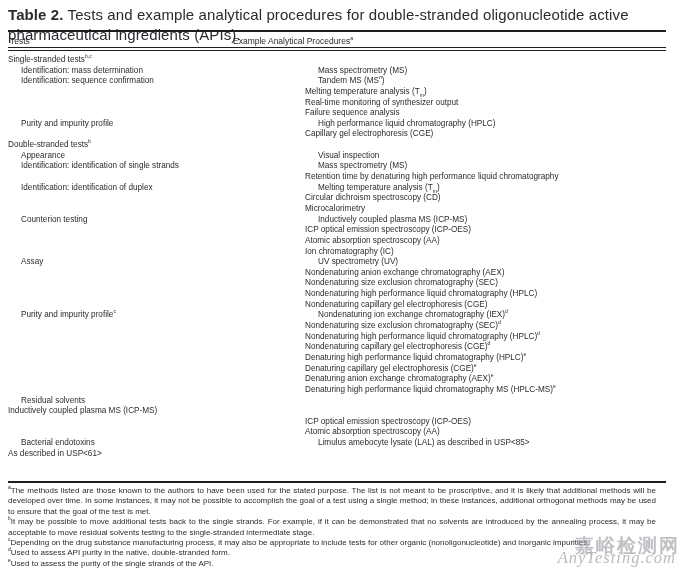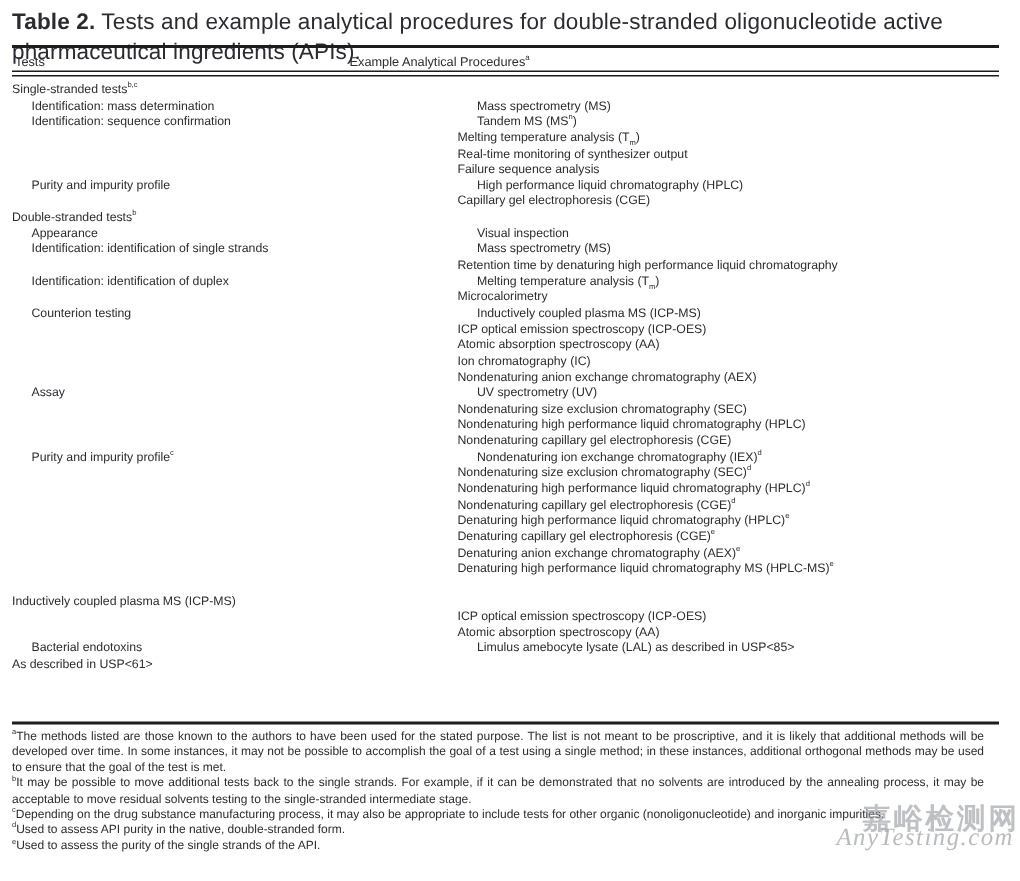--- a/index.html
+++ b/index.html
@@ -93,48 +93,52 @@
     <div class="row">
       <div class="ct"></div>
       <div class="cp">Retention time by denaturing high performance liquid chromatography</div>
     </div>
     <div class="row">
       <div class="ct i1">Identification: identification of duplex</div>
       <div class="cp">Melting temperature analysis (T<sub>m</sub>)</div>
     </div>
     <div class="row">
       <div class="ct"></div>
+      <div class="cp">Circular dichroism spectroscopy (CD)</div>
+    </div>
+    <div class="row">
+      <div class="ct"></div>
       <div class="cp">Microcalorimetry</div>
     </div>
     <div class="row">
       <div class="ct i1">Counterion testing</div>
       <div class="cp">Inductively coupled plasma MS (ICP-MS)</div>
     </div>
     <div class="row">
       <div class="ct"></div>
       <div class="cp">ICP optical emission spectroscopy (ICP-OES)</div>
     </div>
     <div class="row">
       <div class="ct"></div>
       <div class="cp">Atomic absorption spectroscopy (AA)</div>
     </div>
     <div class="row">
       <div class="ct"></div>
       <div class="cp">Ion chromatography (IC)</div>
     </div>
     <div class="row">
-      <div class="ct"></div>
-      <div class="cp">Nondenaturing anion exchange chromatography (AEX)</div>
-    </div>
-    <div class="row">
       <div class="ct i1">Assay</div>
       <div class="cp">UV spectrometry (UV)</div>
     </div>
     <div class="row">
       <div class="ct"></div>
+      <div class="cp">Nondenaturing anion exchange chromatography (AEX)</div>
+    </div>
+    <div class="row">
+      <div class="ct"></div>
       <div class="cp">Nondenaturing size exclusion chromatography (SEC)</div>
     </div>
     <div class="row">
       <div class="ct"></div>
       <div class="cp">Nondenaturing high performance liquid chromatography (HPLC)</div>
     </div>
     <div class="row">
       <div class="ct"></div>
       <div class="cp">Nondenaturing capillary gel electrophoresis (CGE)</div>
     </div>
@@ -164,20 +168,21 @@
     </div>
     <div class="row">
       <div class="ct"></div>
       <div class="cp">Denaturing anion exchange chromatography (AEX)<sup>e</sup></div>
     </div>
     <div class="row">
       <div class="ct"></div>
       <div class="cp">Denaturing high performance liquid chromatography MS (HPLC-MS)<sup>e</sup></div>
     </div>
     <div class="row">
+      <div class="ct i1">Residual solvents</div>
     </div>
     <div class="row">
       <div class="cp">Inductively coupled plasma MS (ICP-MS)</div>
     </div>
     <div class="row">
       <div class="ct"></div>
       <div class="cp">ICP optical emission spectroscopy (ICP-OES)</div>
     </div>
     <div class="row">
       <div class="ct"></div>

